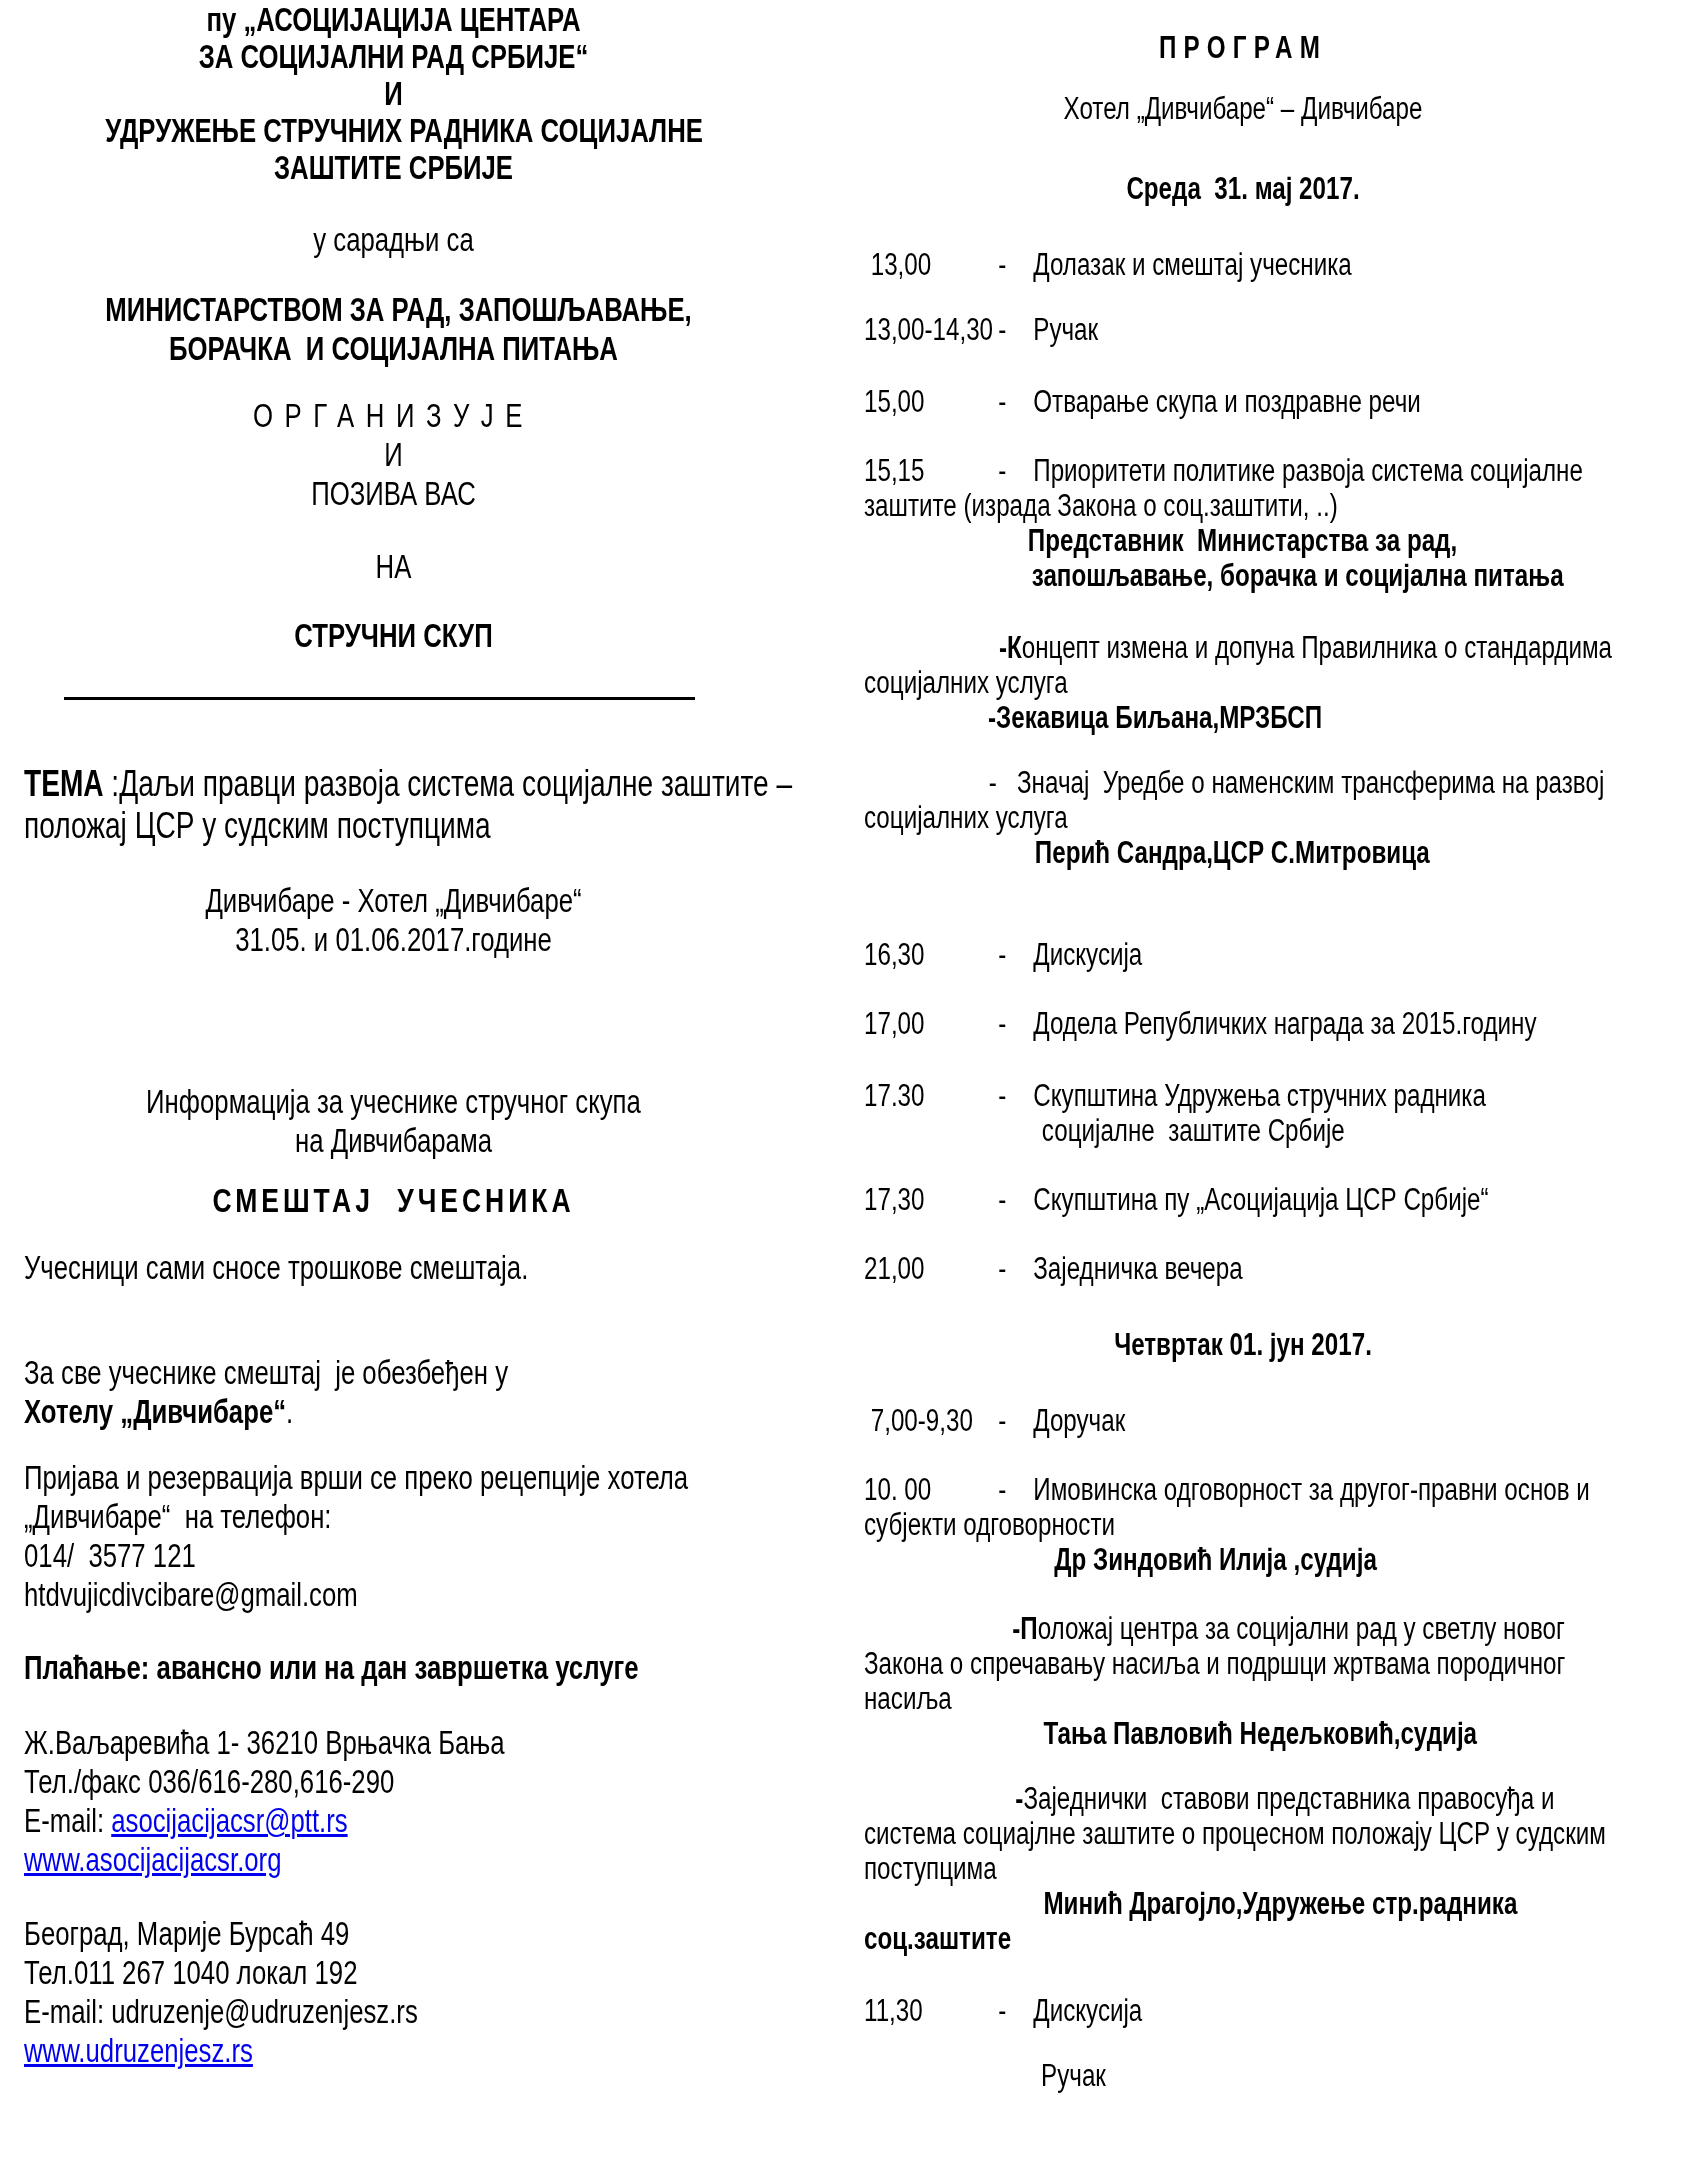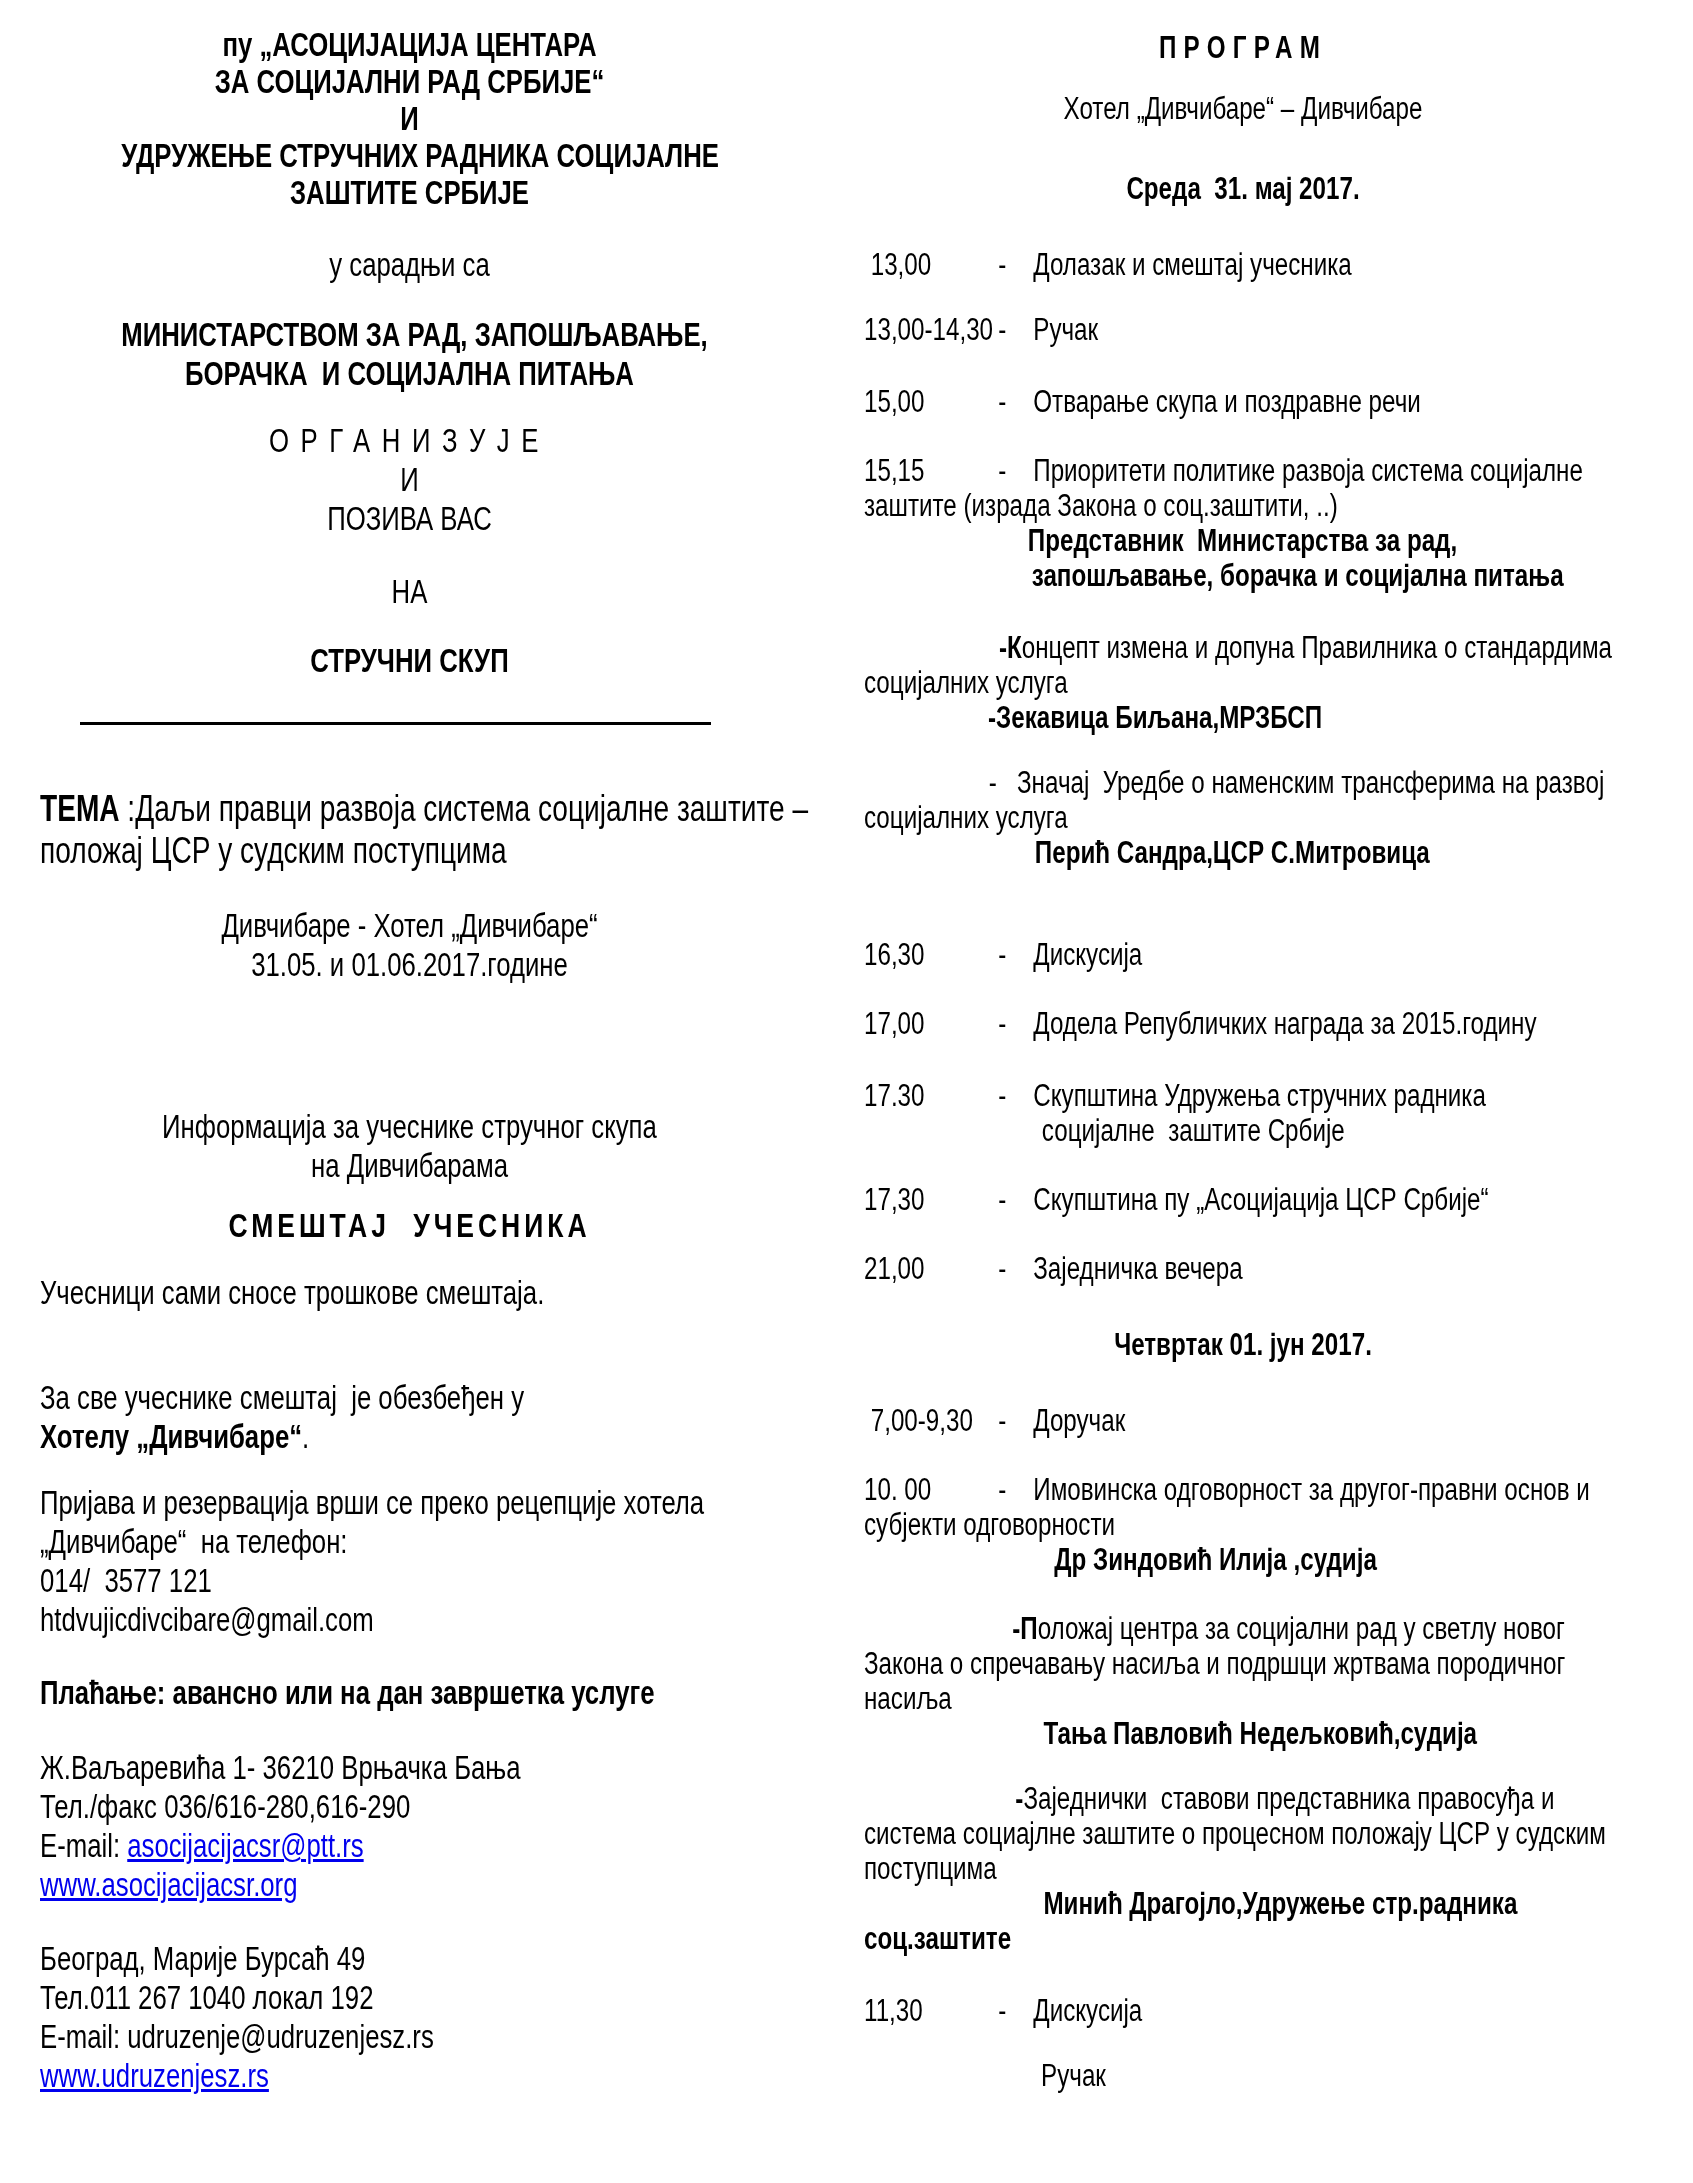--- a/index.html
+++ b/index.html
@@ -1,19 +1,19 @@
 <!DOCTYPE html>
 <html style="font-size:12px"><head>
 <meta charset="utf-8">
 <style>
   html,body{margin:0;padding:0;background:#888;}
   .page{position:relative;width:1694px;height:2183px;background:#ffffff;overflow:hidden;
         font-family:"Liberation Sans", sans-serif;color:#000;}
   .col{position:absolute;top:0;}
-  .col-left{left:40px;width:739px;padding-top:26px;}
+  .col-left{left:24px;width:739px;padding-top:1px;}
   .col-right{left:864px;width:758px;padding-top:30px;}
   .ln{display:block;white-space:pre;font-size:33px;line-height:39px;
       transform:scaleX(0.78);transform-origin:0 50%;}
   .col-right .ln{font-size:31px;line-height:35px;}
   .c{text-align:center;transform-origin:50% 50%;}
   .b{font-weight:bold;}
   .t5{line-height:37px;}
   .ls-org{letter-spacing:0.45em;}
   .ls-prog{letter-spacing:0.30em;}
   .ls-smest{letter-spacing:0.15em;word-spacing:0.45em;}

